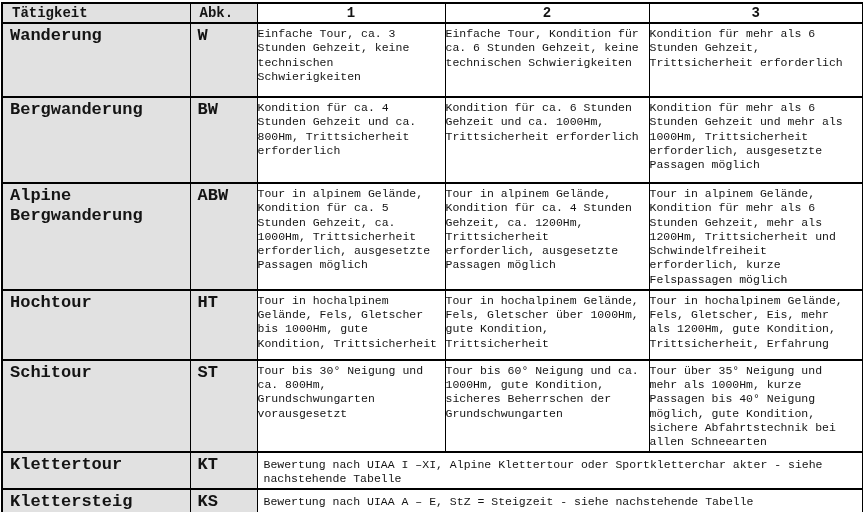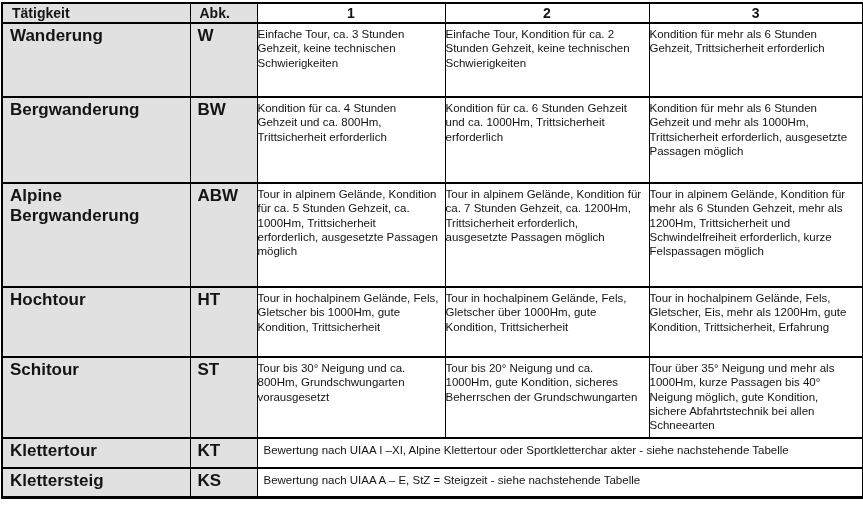--- a/index.html
+++ b/index.html
@@ -25,20 +25,21 @@
   }
   table.tour-table th,
   table.tour-table td {
     border-left: 1px solid #000;
     border-right: 1px solid #000;
     border-top: 2px solid #000;
     border-bottom: 2px solid #000;
     vertical-align: top;
     overflow: hidden;
     box-sizing: border-box;
+    font-family: Liberation Mono, monospace;
   }
   table.tour-table {
     border: 2px solid #000;
     border-bottom-width: 3px;
   }
   .gray { background: #e1e1e1; }
   .white { background: #ffffff; }
 
   th.hdr-label {
     text-align: left;
@@ -94,49 +95,49 @@
         <th class="hdr-num white">1</th>
         <th class="hdr-num white">2</th>
         <th class="hdr-num white">3</th>
       </tr>
     </thead>
     <tbody>
       <tr style="height:74px">
         <td class="activity-cell gray">Wanderung</td>
         <td class="abbr-cell gray">W</td>
         <td class="desc-cell white">Einfache Tour, ca. 3 Stunden Gehzeit, keine technischen Schwierigkeiten</td>
-        <td class="desc-cell white">Einfache Tour, Kondition für ca. 2 Stunden Gehzeit, keine technischen Schwierigkeiten</td>
+        <td class="desc-cell white">Einfache Tour, Kondition für ca. 6 Stunden Gehzeit, keine technischen Schwierigkeiten</td>
         <td class="desc-cell white">Kondition für mehr als 6 Stunden Gehzeit, Trittsicherheit erforderlich</td>
       </tr>
       <tr style="height:86px">
         <td class="activity-cell gray">Bergwanderung</td>
         <td class="abbr-cell gray">BW</td>
         <td class="desc-cell white">Kondition für ca. 4 Stunden Gehzeit und ca. 800Hm, Trittsicherheit erforderlich</td>
         <td class="desc-cell white">Kondition für ca. 6 Stunden Gehzeit und ca. 1000Hm, Trittsicherheit erforderlich</td>
         <td class="desc-cell white">Kondition für mehr als 6 Stunden Gehzeit und mehr als 1000Hm, Trittsicherheit erforderlich, ausgesetzte Passagen möglich</td>
       </tr>
       <tr style="height:104px">
         <td class="activity-cell gray">Alpine Bergwanderung</td>
         <td class="abbr-cell gray">ABW</td>
         <td class="desc-cell white">Tour in alpinem Gelände, Kondition für ca. 5 Stunden Gehzeit, ca. 1000Hm, Trittsicherheit erforderlich, ausgesetzte Passagen möglich</td>
-        <td class="desc-cell white">Tour in alpinem Gelände, Kondition für ca. 7 Stunden Gehzeit, ca. 1200Hm, Trittsicherheit erforderlich, ausgesetzte Passagen möglich</td>
+        <td class="desc-cell white">Tour in alpinem Gelände, Kondition für ca. 4 Stunden Gehzeit, ca. 1200Hm, Trittsicherheit erforderlich, ausgesetzte Passagen möglich</td>
         <td class="desc-cell white">Tour in alpinem Gelände, Kondition für mehr als 6 Stunden Gehzeit, mehr als 1200Hm, Trittsicherheit und Schwindelfreiheit erforderlich, kurze Felspassagen möglich</td>
       </tr>
       <tr style="height:70px">
         <td class="activity-cell gray">Hochtour</td>
         <td class="abbr-cell gray">HT</td>
         <td class="desc-cell white">Tour in hochalpinem Gelände, Fels, Gletscher bis 1000Hm, gute Kondition, Trittsicherheit</td>
         <td class="desc-cell white">Tour in hochalpinem Gelände, Fels, Gletscher über 1000Hm, gute Kondition, Trittsicherheit</td>
         <td class="desc-cell white">Tour in hochalpinem Gelände, Fels, Gletscher, Eis, mehr als 1200Hm, gute Kondition, Trittsicherheit, Erfahrung</td>
       </tr>
       <tr style="height:81px">
         <td class="activity-cell gray">Schitour</td>
         <td class="abbr-cell gray">ST</td>
         <td class="desc-cell white">Tour bis 30° Neigung und ca. 800Hm, Grundschwungarten vorausgesetzt</td>
-        <td class="desc-cell white">Tour bis 20° Neigung und ca. 1000Hm, gute Kondition, sicheres Beherrschen der Grundschwungarten</td>
+        <td class="desc-cell white">Tour bis 60° Neigung und ca. 1000Hm, gute Kondition, sicheres Beherrschen der Grundschwungarten</td>
         <td class="desc-cell white">Tour über 35° Neigung und mehr als 1000Hm, kurze Passagen bis 40° Neigung möglich, gute Kondition, sichere Abfahrtstechnik bei allen Schneearten</td>
       </tr>
       <tr style="height:30px">
         <td class="activity-cell gray">Klettertour</td>
         <td class="abbr-cell gray">KT</td>
         <td class="merged-cell white" colspan="3">Bewertung nach UIAA I –XI, Alpine Klettertour oder Sportkletterchar akter  - siehe nachstehende Tabelle</td>
       </tr>
       <tr style="height:29px">
         <td class="activity-cell gray">Klettersteig</td>
         <td class="abbr-cell gray">KS</td>

